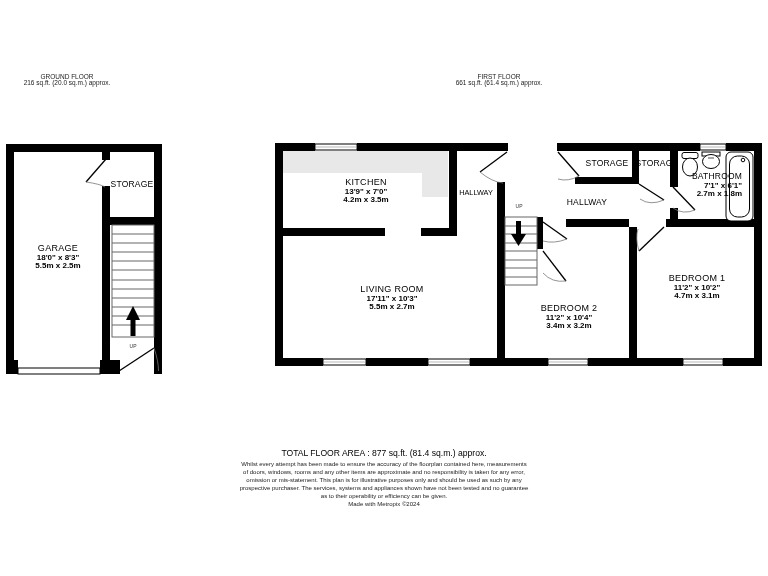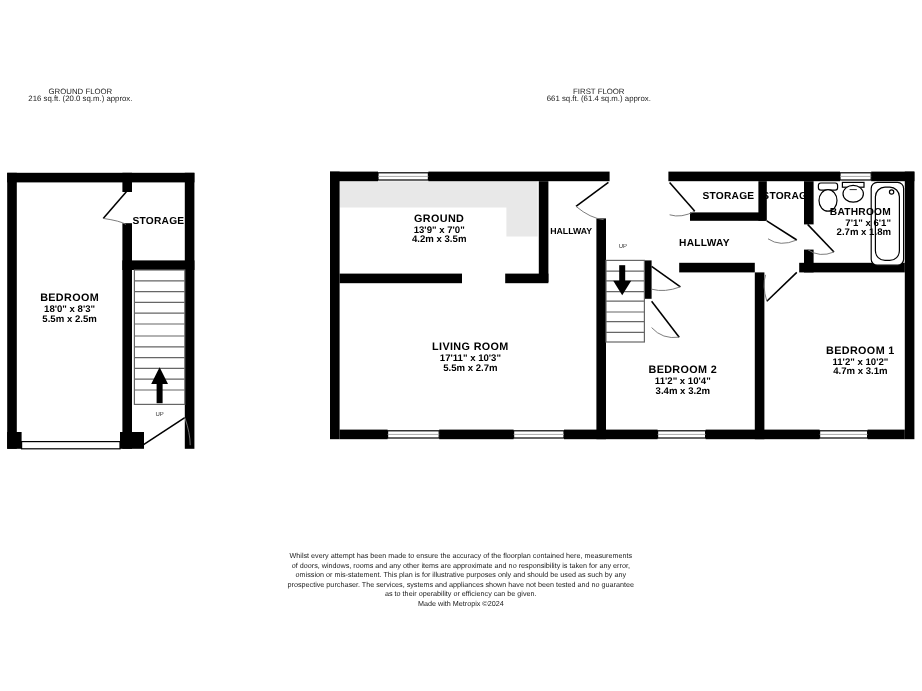--- a/index.html
+++ b/index.html
@@ -3,21 +3,21 @@
 <meta charset="utf-8">
 <style>
   html,body { margin:0; padding:0; background:#fff; }
   .page {
     position:relative; width:768px; height:576px; background:#ffffff;
     font-family:"Liberation Sans", sans-serif; color:#000; overflow:hidden;
   }
   .plan-svg { position:absolute; left:0; top:0; }
   .lbl { position:absolute; transform:translateX(-50%); text-align:center; white-space:nowrap; }
   .floor-header { font-size:6.5px; line-height:5.6px; color:#222; }
-  .room-name { font-weight:bold; font-size:9px; line-height:9.5px; letter-spacing:.3px; }
+  .room-name { font-weight:normal; font-size:9px; line-height:9.5px; letter-spacing:.3px; }
   .room-dim  { font-weight:bold; font-size:8px; line-height:8.8px; }
   .sm .room-name { font-size:8.5px; letter-spacing:.2px; }
   .hall-narrow .room-name { font-size:7.3px; letter-spacing:0; }
   .up-lbl { font-size:5px; line-height:5px; color:#333; }
   .footer-total { font-size:8.6px; line-height:9px; }
   .footer-small { font-size:6px; line-height:7.9px; color:#222; }
 </style>
 </head>
 <body>
 
@@ -160,31 +160,31 @@
   <div class="lbl floor-header" style="left:67px; top:74px;">
     <div>GROUND FLOOR</div>
     <div>216 sq.ft. (20.0 sq.m.) approx.</div>
   </div>
   <div class="lbl floor-header" style="left:499px; top:74px;">
     <div>FIRST FLOOR</div>
     <div>661 sq.ft. (61.4 sq.m.) approx.</div>
   </div>
 
   <div class="lbl" style="left:58px; top:244px;">
-    <div class="room-name">BEDROOM</div>
+    <div class="room-name">GARAGE</div>
     <div class="room-dim">18'0"  x 8'3"</div>
     <div class="room-dim">5.5m  x 2.5m</div>
   </div>
   <div class="lbl sm" style="left:132px; top:180px;">
     <div class="room-name">STORAGE</div>
   </div>
   <div class="lbl up-lbl" style="left:133px; top:344px;">UP</div>
 
   <div class="lbl" style="left:366px; top:178px;">
-    <div class="room-name">GROUND</div>
+    <div class="room-name">KITCHEN</div>
     <div class="room-dim">13'9"  x 7'0"</div>
     <div class="room-dim">4.2m  x 3.5m</div>
   </div>
   <div class="lbl hall-narrow" style="left:476px; top:188px;">
     <div class="room-name">HALLWAY</div>
   </div>
   <div class="lbl sm" style="left:587px; top:198px;">
     <div class="room-name">HALLWAY</div>
   </div>
   <div class="lbl sm" style="left:607px; top:159px;">
@@ -201,27 +201,28 @@
   <div class="lbl" style="left:392px; top:285px;">
     <div class="room-name">LIVING ROOM</div>
     <div class="room-dim">17'11"  x 10'3"</div>
     <div class="room-dim">5.5m  x 2.7m</div>
   </div>
   <div class="lbl" style="left:569px; top:304px;">
     <div class="room-name">BEDROOM 2</div>
     <div class="room-dim">11'2"  x 10'4"</div>
     <div class="room-dim">3.4m  x 3.2m</div>
   </div>
-  <div class="lbl" style="left:697px; top:288px;margin-left:20px;">
+  <div class="lbl" style="left:697px; top:274px;">
     <div class="room-name">BEDROOM 1</div>
     <div class="room-dim">11'2"  x 10'2"</div>
     <div class="room-dim">4.7m  x 3.1m</div>
   </div>
   <div class="lbl up-lbl" style="left:519px; top:204px;">UP</div>
 
+  <div class="lbl footer-total" style="left:384px; top:449px;">TOTAL FLOOR AREA : 877 sq.ft. (81.4 sq.m.) approx.</div>
   <div class="lbl footer-small" style="left:384px; top:461px;">
     <div>Whilst every attempt has been made to ensure the accuracy of the floorplan contained here, measurements</div>
     <div>of doors, windows, rooms and any other items are approximate and no responsibility is taken for any error,</div>
     <div>omission or mis-statement. This plan is for illustrative purposes only and should be used as such by any</div>
     <div>prospective purchaser. The services, systems and appliances shown have not been tested and no guarantee</div>
     <div>as to their operability or efficiency can be given.</div>
     <div>Made with Metropix ©2024</div>
   </div>
 
 </div>

